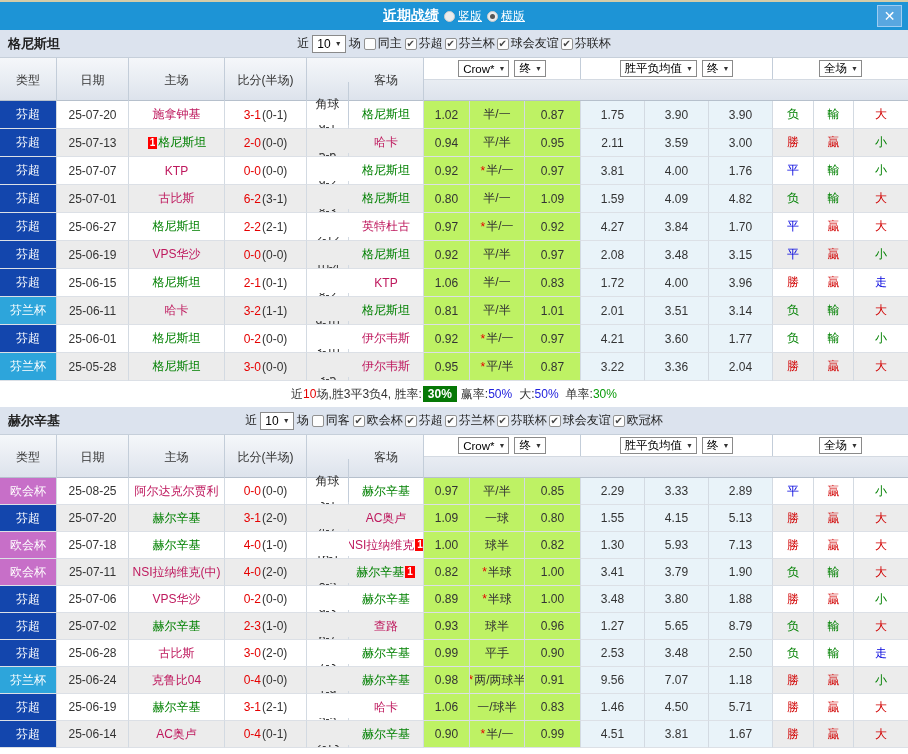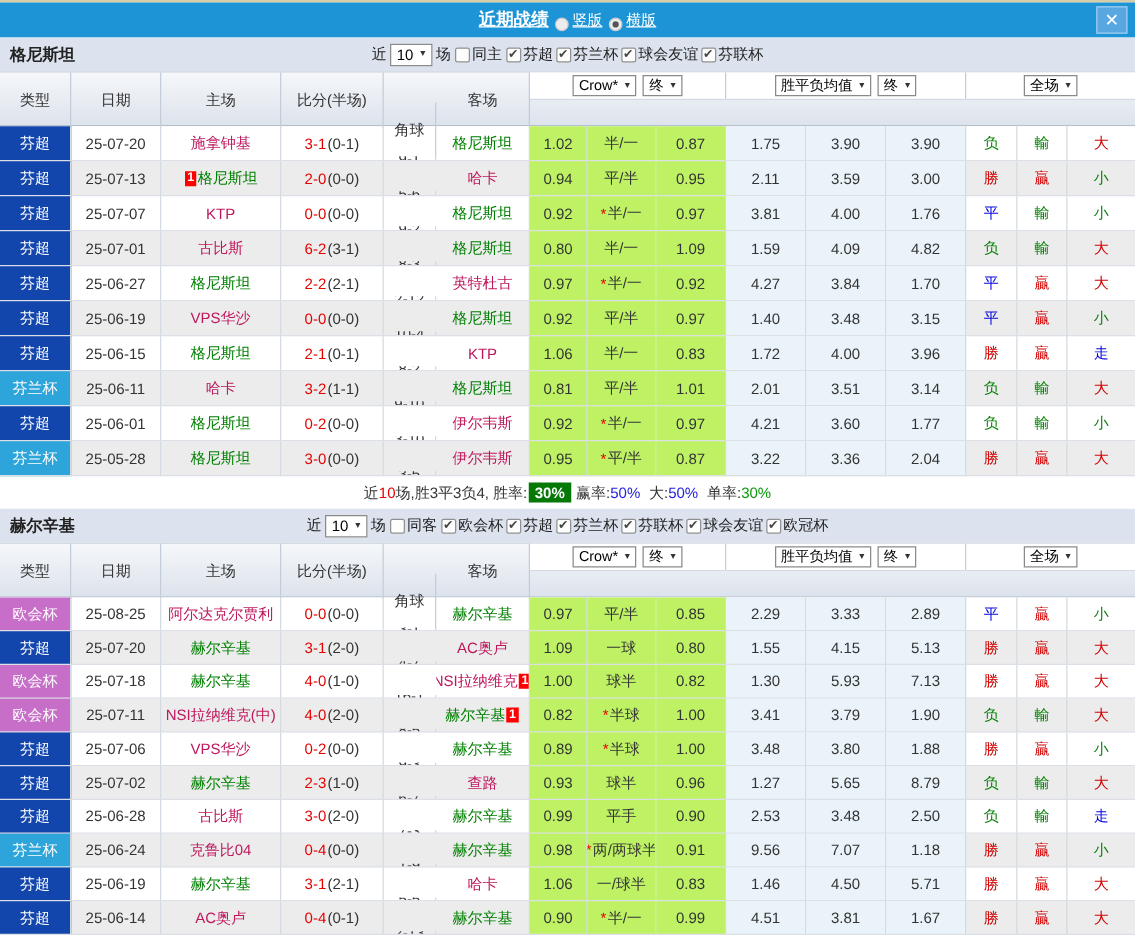--- a/index.html
+++ b/index.html
@@ -4,21 +4,21 @@
 <style>
   * { box-sizing: border-box; margin: 0; padding: 0; }
   body { font-family: "Liberation Sans", "DejaVu Sans", sans-serif; background: #fff; }
   .app { width: 908px; height: 754px; overflow: hidden; background: #fff; position: relative; }
   .topstrip { height: 2px; background: #d5cca8; }
 
   
   .titlebar { height: 28px; background: #1d94d6; display: flex; align-items: center; position: relative; color: #fff; text-decoration: underline; }
   .title-cluster { margin: 0 auto; display: flex; align-items: center; gap: 5px; }
   .title { font-weight: bold; font-size: 14px; }
-  .radio-item { display: inline-flex; align-items: flex-end; gap: 3px; font-size: 12px; cursor: pointer; }
+  .radio-item { display: inline-flex; align-items: center; gap: 3px; font-size: 12px; cursor: pointer; }
   .radio-dot { width: 11px; height: 11px; border-radius: 50%; background: #ececec; border: 1px solid #cdcdcd; position: relative; }
   .radio-dot.selected::after { content: ""; position: absolute; left: 2px; top: 2px; right: 2px; bottom: 2px; border-radius: 50%; background: #555; }
   .close-btn { position: absolute; right: 6px; top: 3px; width: 25px; height: 22px; background: #58a7e0; border: 1px solid #9ecdf2; color: #fff; font-weight: bold; text-align: center; line-height: 20px; font-size: 14px; cursor: pointer; }
 
   
   .filter-row { height: 27px; background: #dce3ee; display: flex; align-items: center; position: relative; font-size: 12px; color: #222; }
   .team-name { position: absolute; left: 8px; font-weight: bold; font-size: 13px; color: #222; }
   .filter-controls { margin: 0 auto; display: flex; align-items: center; gap: 3px; }
   .select { display: inline-flex; align-items: center; background: #fff; border: 1px solid #8a8a8a; height: 18px; padding: 0 3px 0 4px; font-size: 12px; color: #000; gap: 4px; cursor: pointer; }
   .select .arrow { font-size: 7px; color: #333; }
@@ -332,21 +332,21 @@
             <span class="score">0-0</span>
             <span class="half">(0-0)</span>
           </div>
 <div class="td col-corner">10-4</div>
 <div class="td col-away">
             <span class="t-green">格尼斯坦</span>
           </div>
 <div class="td col-oh cream">0.92</div>
 <div class="td col-pan cream">平/半</div>
 <div class="td col-oa cream">0.97</div>
-<div class="td col-ah bluecell">1.40</div>
+<div class="td col-ah bluecell">2.08</div>
 <div class="td col-ad bluecell">3.48</div>
 <div class="td col-aa bluecell">3.15</div>
 <div class="td col-wdl">
             <span class="c-blue">平</span>
           </div>
 <div class="td col-rq">
             <span class="c-red">贏</span>
           </div>
 <div class="td col-goal">
             <span class="c-green">小</span>

